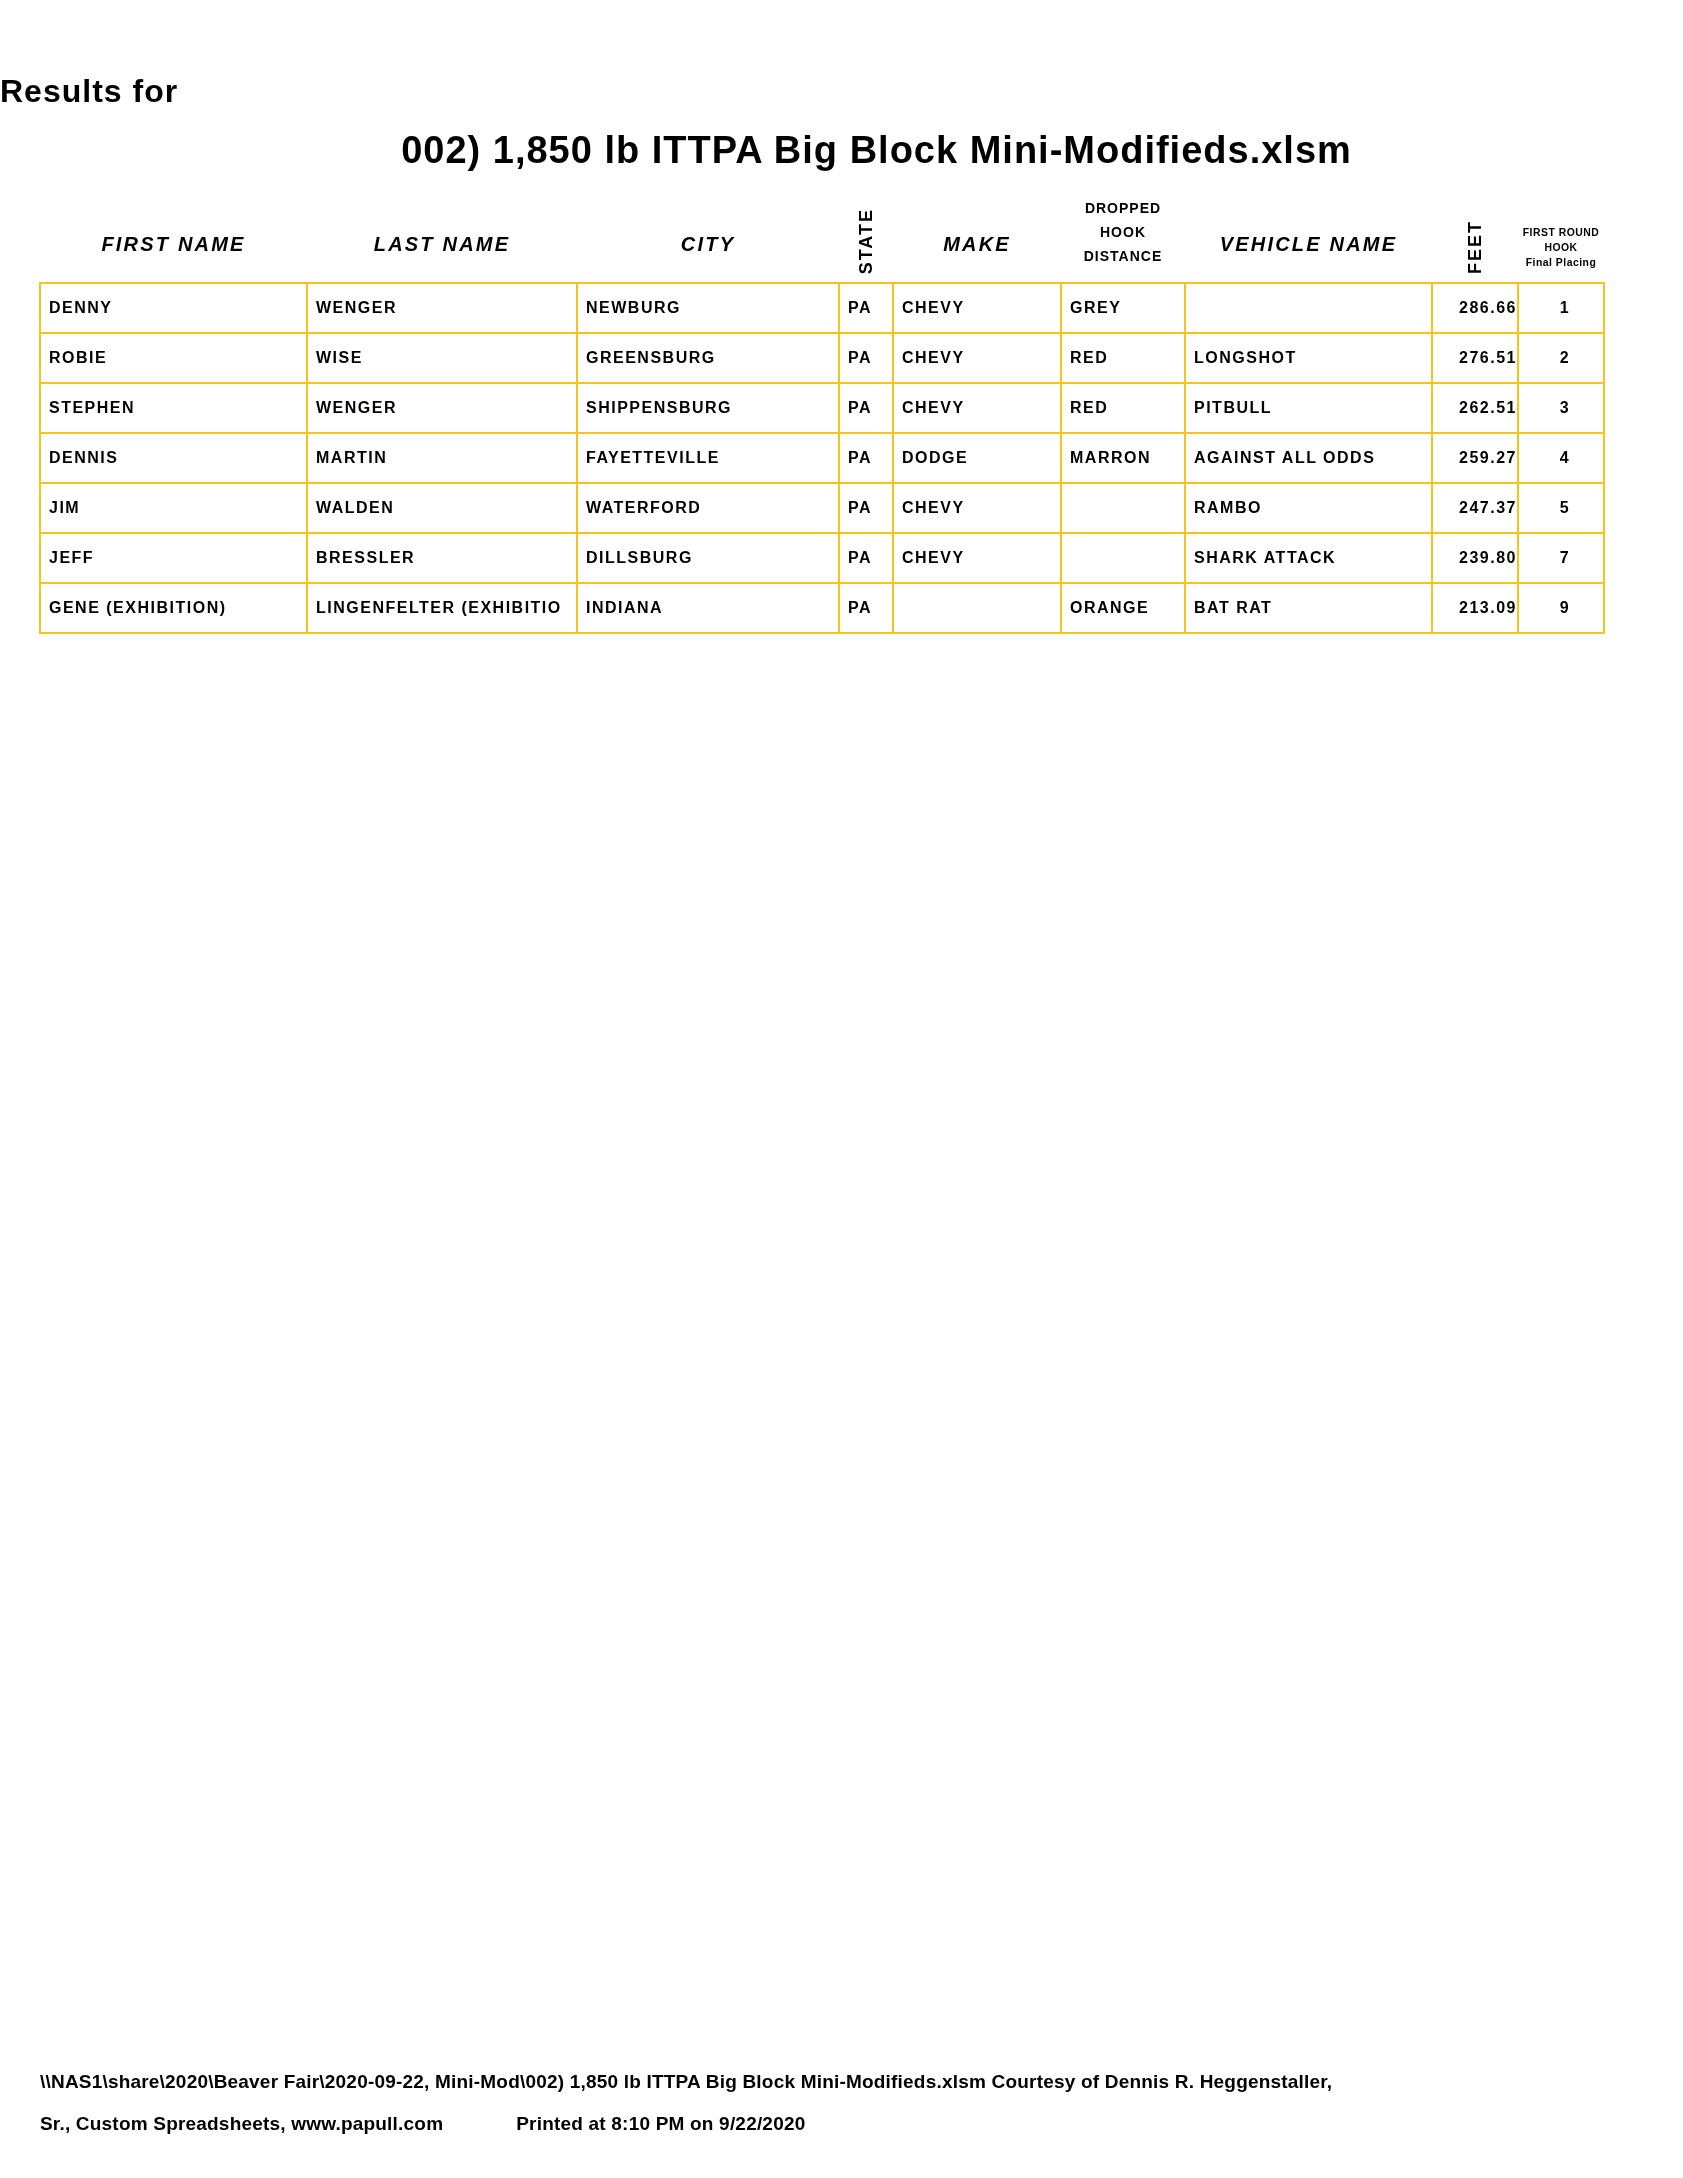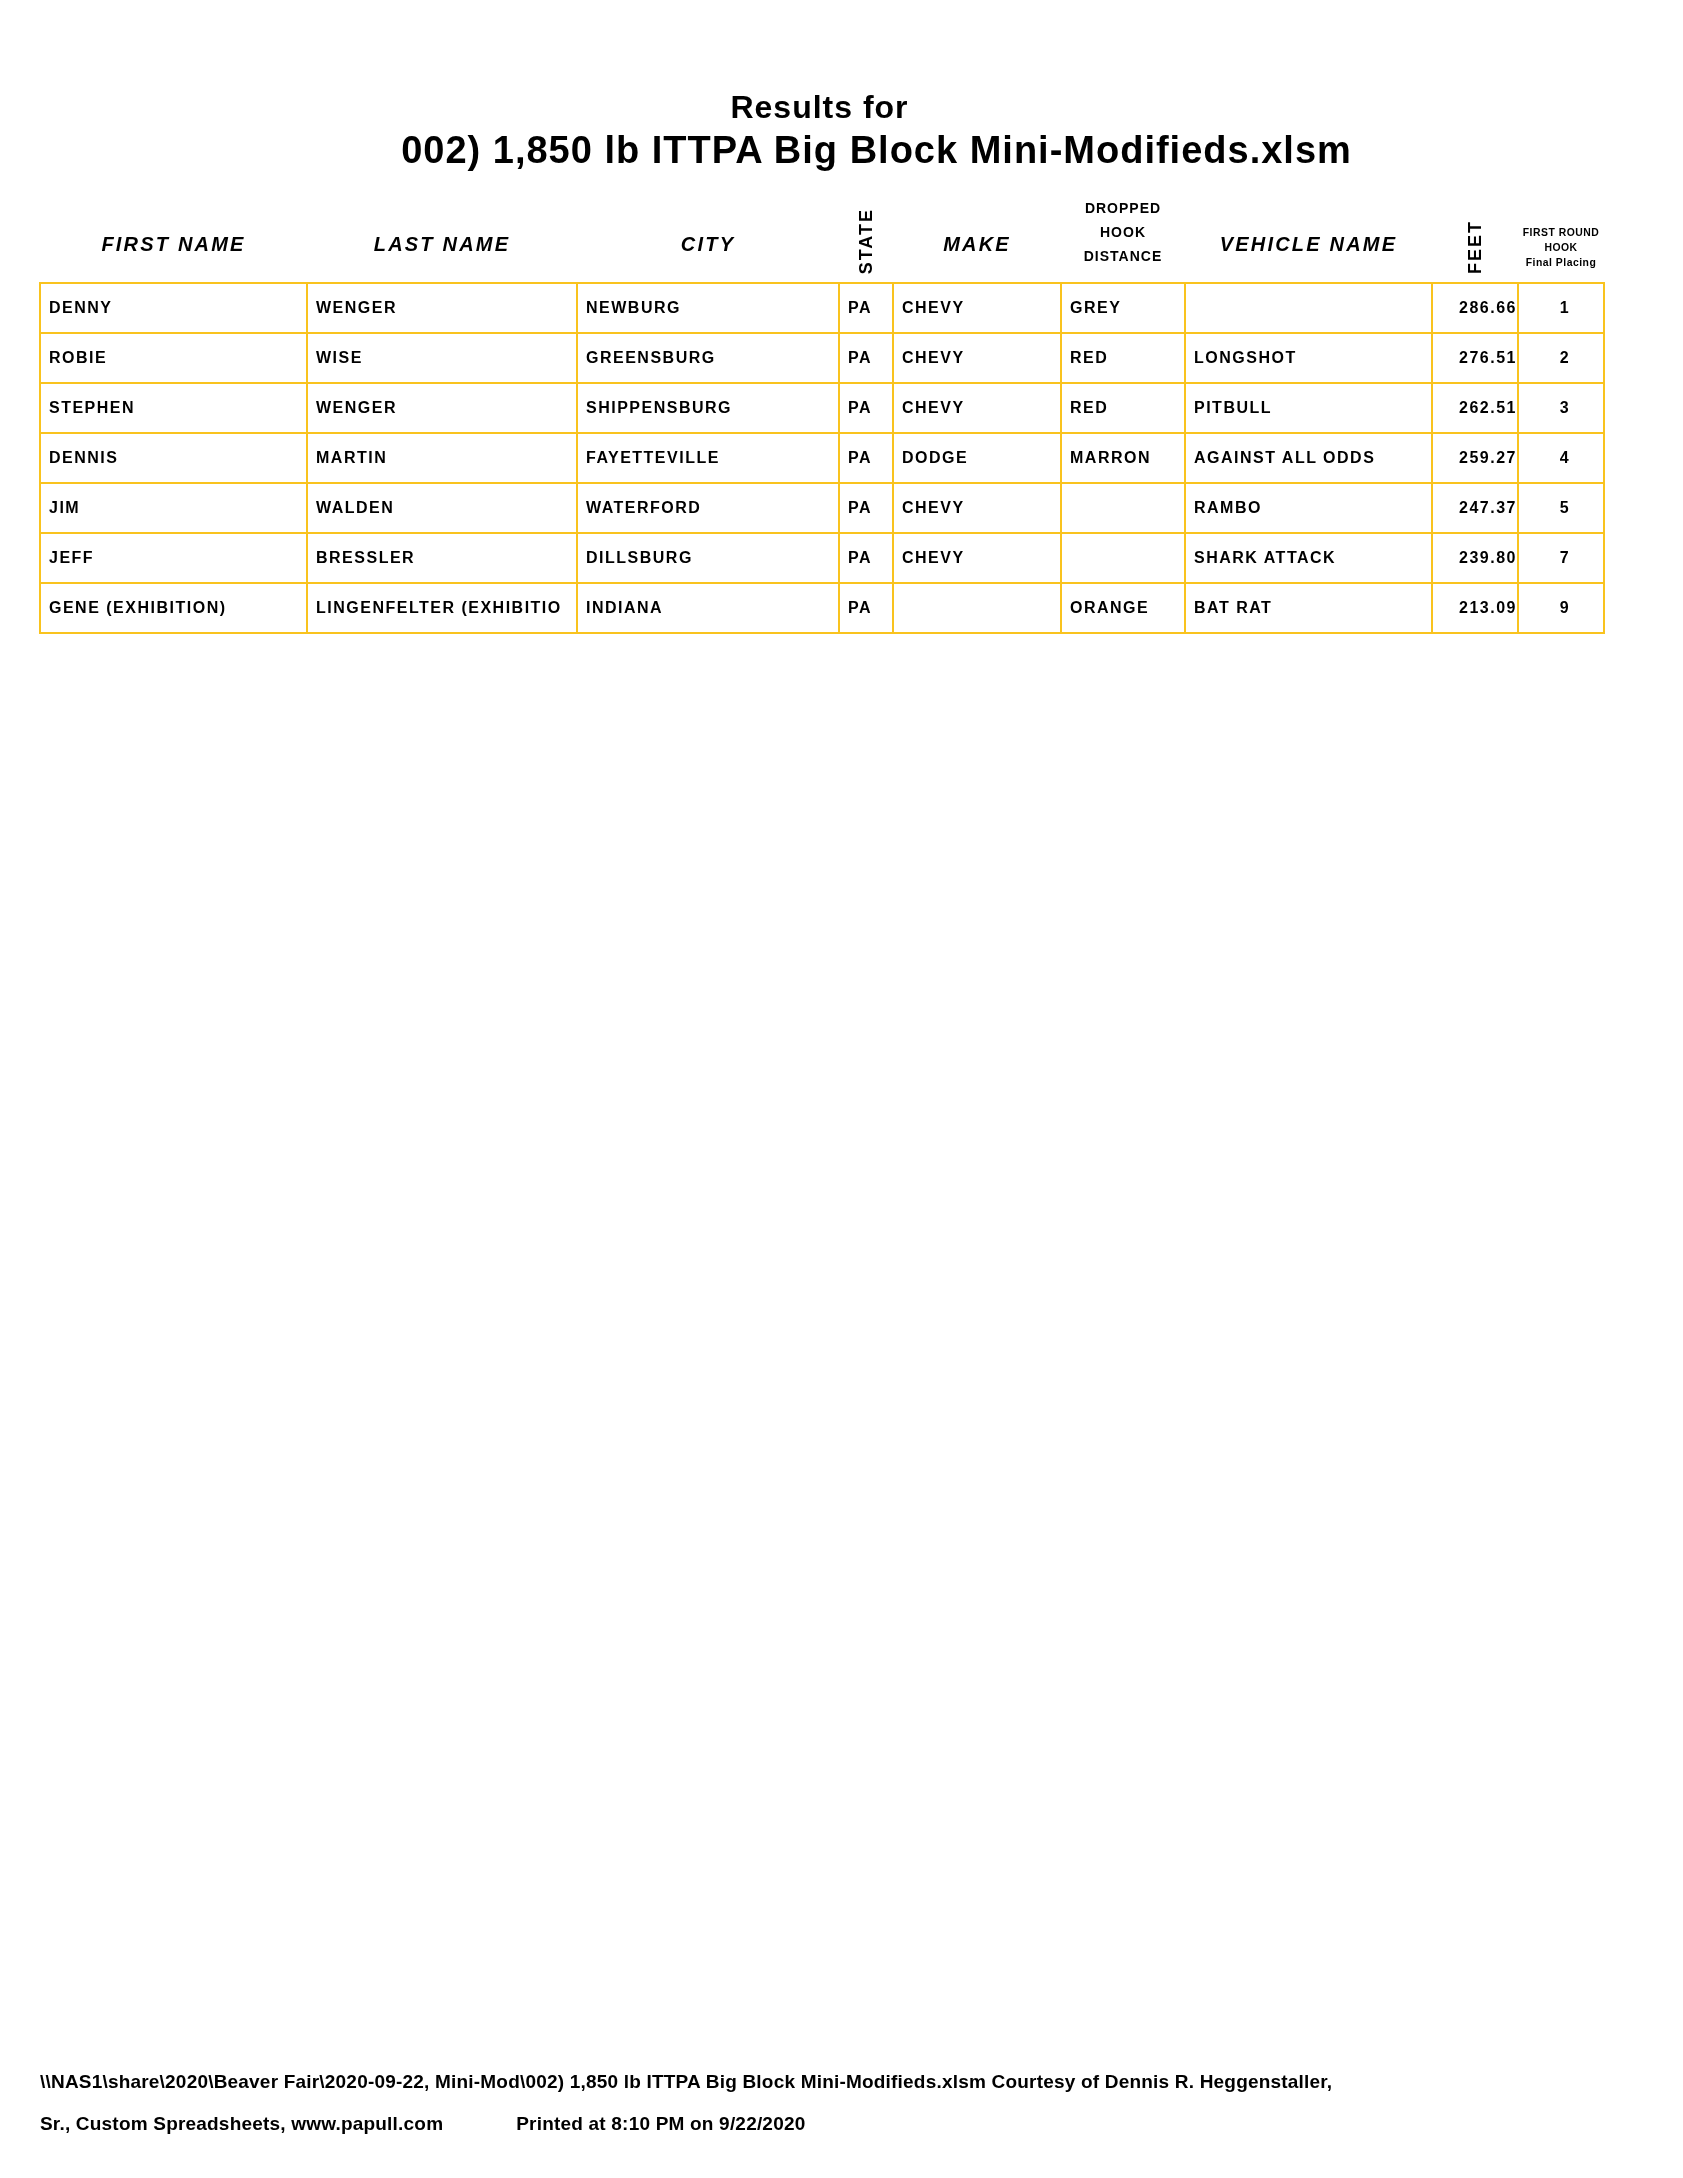--- a/index.html
+++ b/index.html
@@ -7,21 +7,21 @@
     position:relative;
     width:1683px;height:2178px;
     background:#ffffff;
     font-family:"Liberation Sans", sans-serif;
     font-weight:bold;
     color:#000;
     overflow:hidden;
   }
   .title1{
     position:absolute;top:73px;left:0;width:1607px;
-    text-align:center;font-size:32px;letter-spacing:1px;margin:16px;
+    text-align:left;font-size:32px;letter-spacing:1px;margin:0;
   }
   .title2{
     position:absolute;top:129px;left:0;width:1683px;
     text-align:center;font-size:38px;letter-spacing:1px;margin:0;padding-left:35px;
   }
   table.results{
     position:absolute;left:39px;top:190px;
     width:1565px;
     border-collapse:collapse;
     table-layout:fixed;

